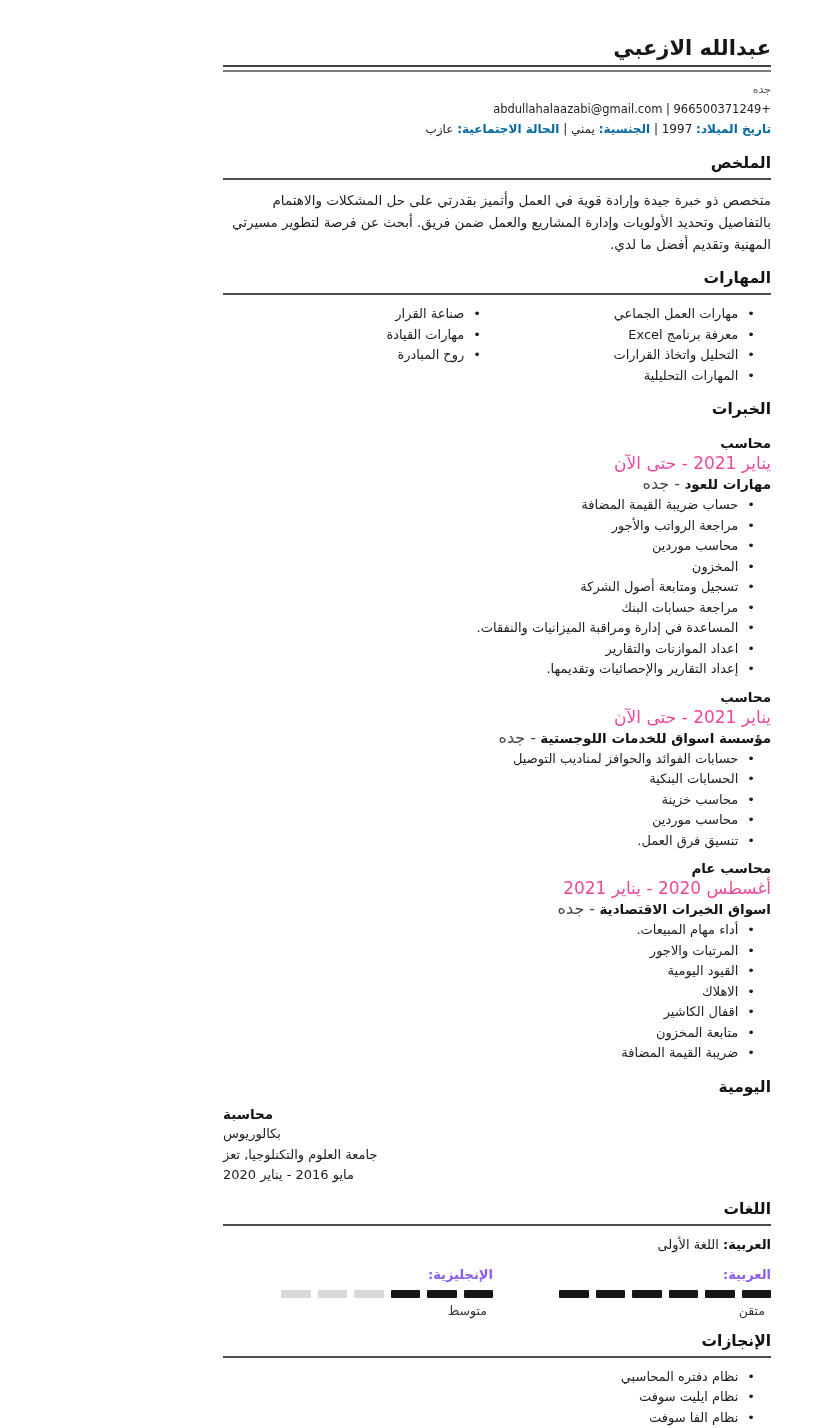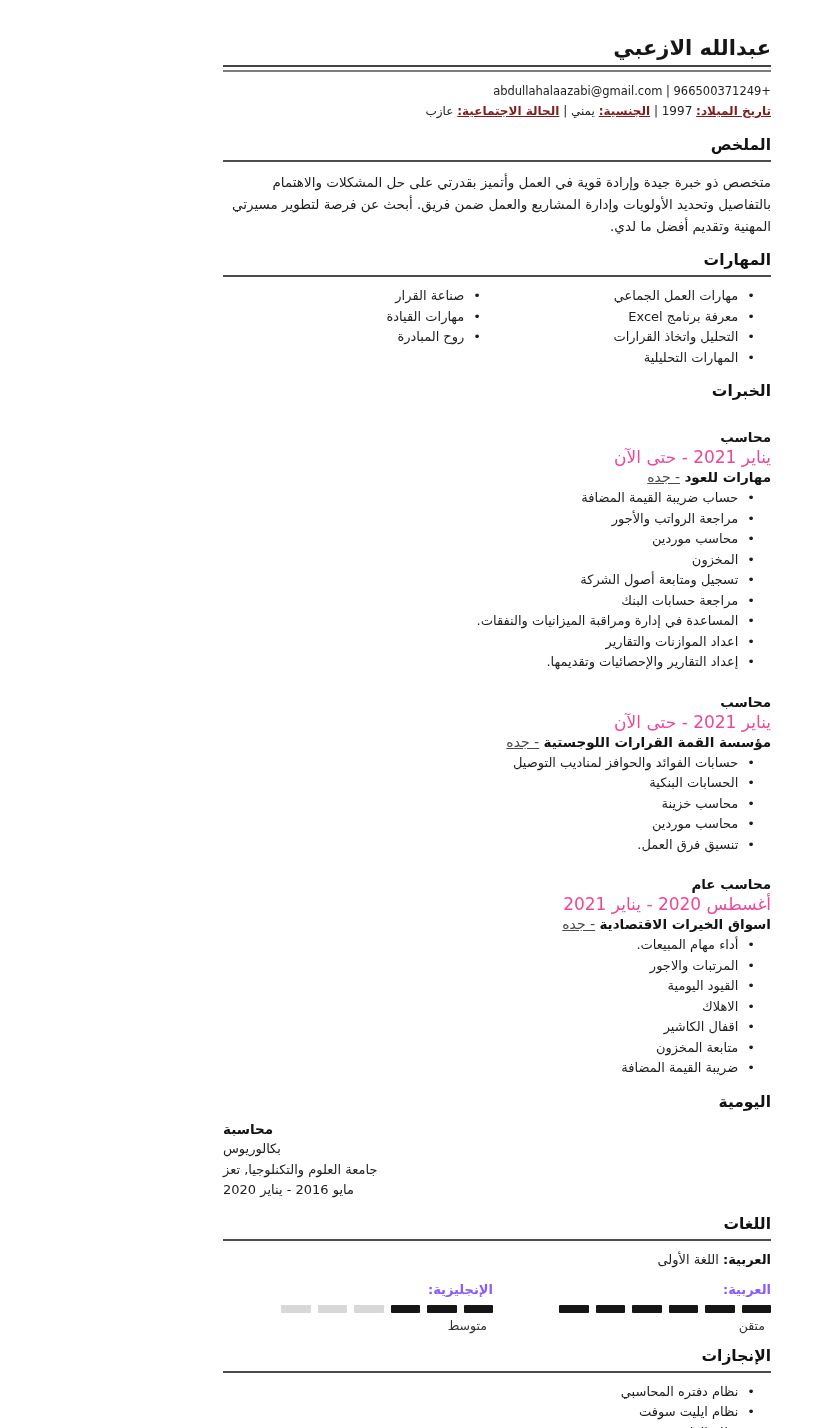--- a/index.html
+++ b/index.html
@@ -13,46 +13,46 @@
   .page { width:662px; height:1428px; padding:36px 57px 20px 57px; background:#fff; }
 
   
   .name { font-size:21px; font-weight:bold; color:#161616; text-align:right; letter-spacing:0; }
   .double-rule { margin-top:5px; height:7px; border-top:2px solid #454545; border-bottom:2px solid #7c7c7c; }
   .contact-block { margin-top:9px; text-align:right; }
   .loc { font-size:11px; color:#555; line-height:18px; }
   .email-line { font-size:11.5px; color:#222; line-height:20px; }
   .ltr-iso { direction:ltr; unicode-bidi:isolate; }
   .dob-line { font-size:12px; color:#222; line-height:21px; }
-  .dob-line b { color:#7f1d1d;text-decoration:underline; }
+  .dob-line b { color:#0369a1; }
 
   
   .section { margin-top:13px; }
   .section-title { font-size:15.5px; font-weight:bold; color:#121212; text-align:right; line-height:21px; }
   .rule { border-bottom:2px solid #4d4d4d; margin:4px 0 9px 0; }
   .no-rule-gap { height:6px; }
 
   .summary-text { font-size:13.5px; line-height:22px; color:#1d1d1d; text-align:right; }
 
   
   ul.blist { list-style:none; padding:0 16px 0 0; }
   ul.blist li { font-size:13px; line-height:20.5px; color:#1d1d1d; text-align:right; }
   ul.blist li::before { content:"\2022"; margin-left:9px; color:#1d1d1d; }
 
   
   .skills-row { display:flex; }
   .skills-col { flex:1 1 50%; }
 
   
-  .job { margin-top:19px; }
+  .job { margin-top:7px; }
   .job-role { font-size:13.5px; font-weight:bold; color:#141414; line-height:20px; text-align:right; }
   .job-dates { font-size:17px; color:#ec4899; line-height:20px; text-align:right; }
   .job-company { font-size:13.5px; line-height:21px; text-align:right; }
   .job-company .co { font-weight:bold; color:#141414; }
-  .job-company .co-loc { font-weight:normal; color:#4a4a4a; font-size:14px;text-decoration:underline; }
+  .job-company .co-loc { font-weight:normal; color:#4a4a4a; font-size:16px; }
 
   
   .edu-line { font-size:13px; line-height:20.5px; text-align:left; color:#1d1d1d; }
   .edu-field { font-weight:bold; color:#141414; font-size:13.5px; }
 
   
   .lang-first { font-size:13px; line-height:20px; text-align:right; margin-bottom:10px; }
   .lang-first b { color:#111; }
   .lang-row { display:flex; gap:66px; padding-left:58px; }
   .lang-col { flex:1 1 0; }
@@ -63,20 +63,21 @@
 </style>
 </head>
 <body>
 
 <div class="page">
 
   <div>
     <h1 class="name">عبدالله الازعبي</h1>
     <div class="double-rule"></div>
     <div class="contact-block">
+      <div class="loc">جده</div>
       <div class="email-line"><span class="ltr-iso">abdullahalaazabi@gmail.com | 966500371249+</span></div>
       <div class="dob-line"><b>تاريخ الميلاد:</b><span> 1997 | </span><b>الجنسية:</b><span> يمني | </span><b>الحالة الاجتماعية:</b><span> عازب</span></div>
     </div>
   </div>
 
   <div class="section">
     <div class="section-title">الملخص</div>
     <div class="rule"></div>
     <p class="summary-text">متخصص ذو خبرة جيدة وإرادة قوية في العمل وأتميز بقدرتي على حل المشكلات والاهتمام بالتفاصيل وتحديد الأولويات وإدارة المشاريع والعمل ضمن فريق. أبحث عن فرصة لتطوير مسيرتي المهنية وتقديم أفضل ما لدي.</p>
   </div>
@@ -120,21 +121,21 @@
           <li>مراجعة حسابات البنك</li>
           <li>المساعدة في إدارة ومراقبة الميزانيات والنفقات.</li>
           <li>اعداد الموازنات والتقارير</li>
           <li>إعداد التقارير والإحصائيات وتقديمها.</li>
         </ul>
     </div>
 
     <div class="job">
       <div class="job-role">محاسب</div>
       <div class="job-dates">يناير 2021 - حتى الآن</div>
-      <div class="job-company"><span class="co">مؤسسة القمة القرارات اللوجستية</span> <span class="co-loc">- جده</span></div>
+      <div class="job-company"><span class="co">مؤسسة اسواق للخدمات اللوجستية</span> <span class="co-loc">- جده</span></div>
       <ul class="blist">
           <li>حسابات الفوائد والحوافز لمناديب التوصيل</li>
           <li>الحسابات البنكية</li>
           <li>محاسب خزينة</li>
           <li>محاسب موردين</li>
           <li>تنسيق فرق العمل.</li>
         </ul>
     </div>
 
     <div class="job">

